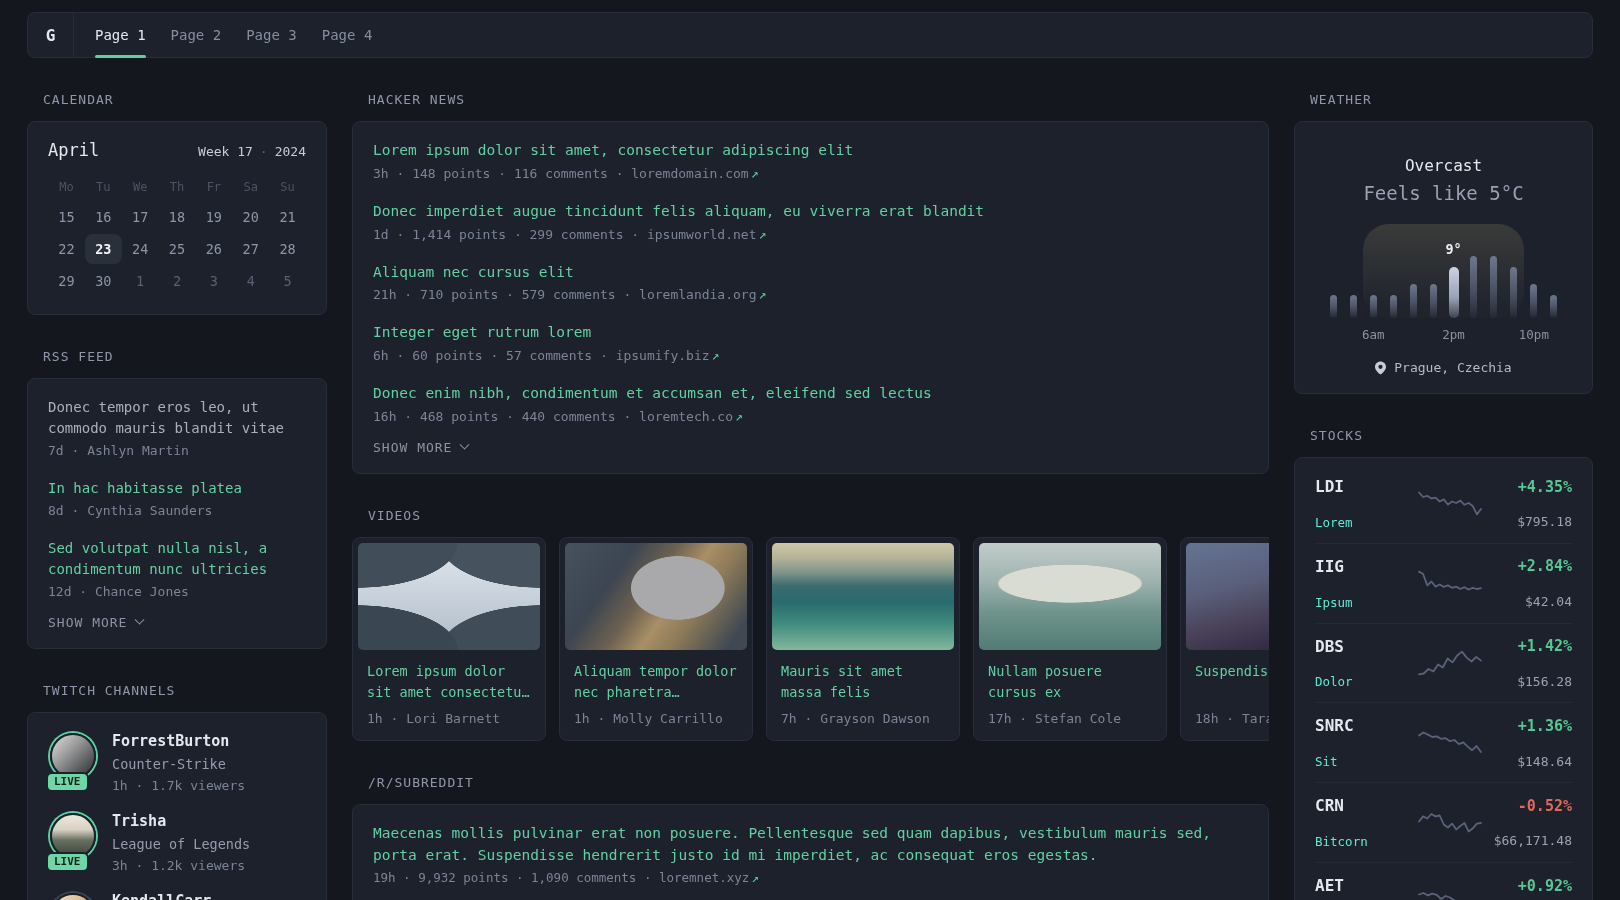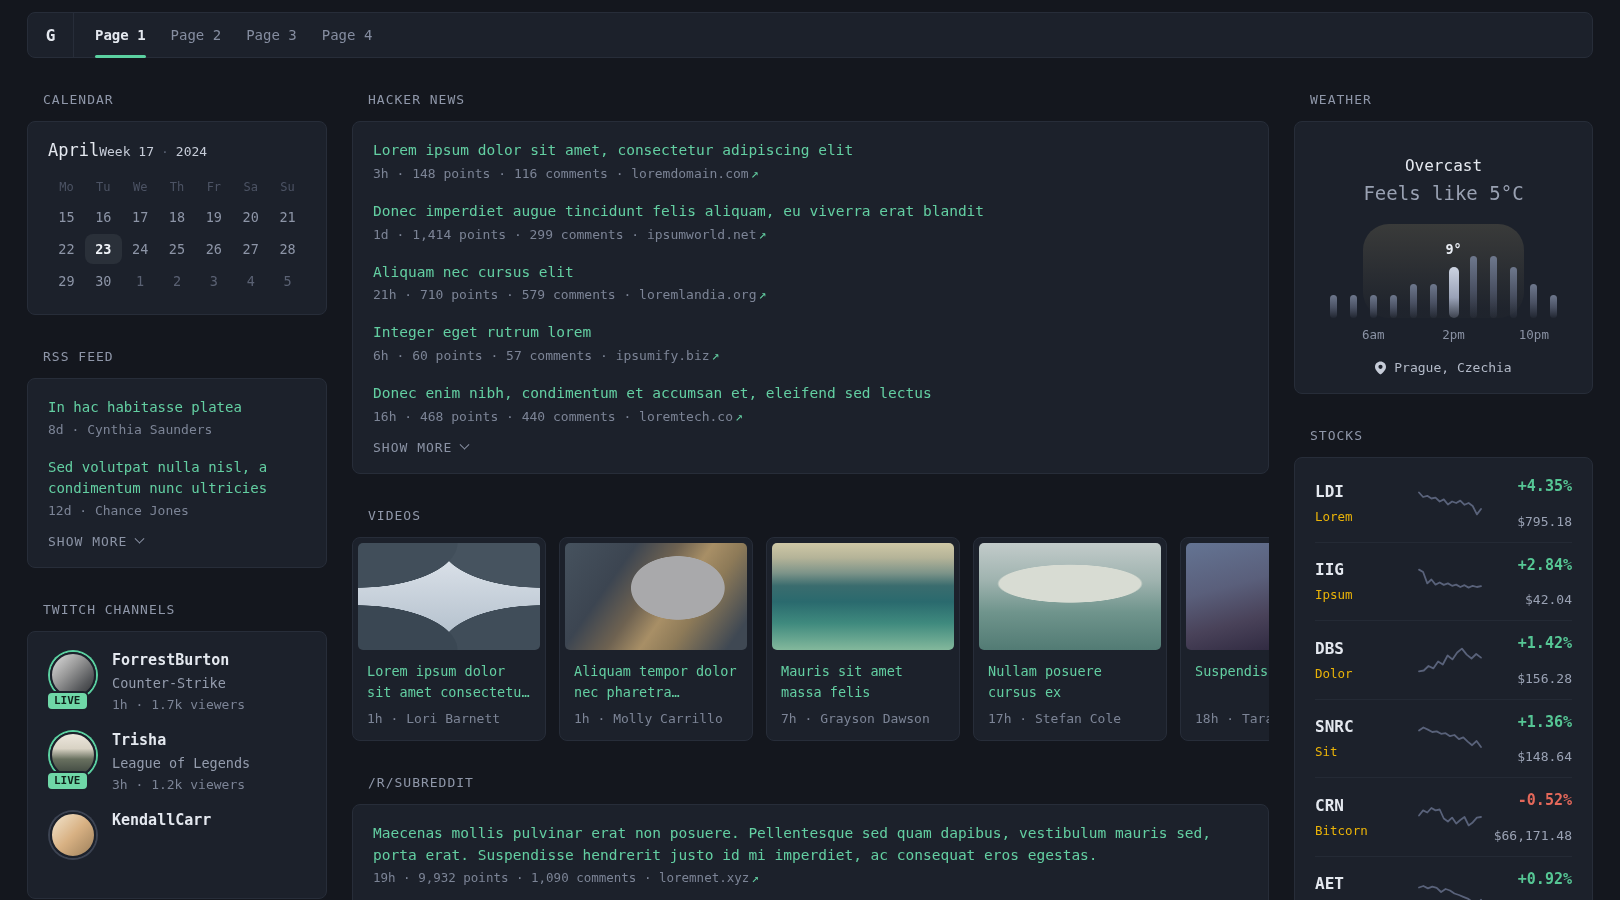--- a/index.html
+++ b/index.html
@@ -17,38 +17,38 @@
   }
   *{box-sizing:border-box;margin:0;padding:0}
   html,body{background:var(--bg)}
   body{width:1620px;height:900px;overflow:hidden;font-family:"DejaVu Sans Mono",monospace;font-size:14px;color:var(--text)}
   [data-interactable="true"]{cursor:pointer}
   
   .navbar{display:flex;align-items:stretch;height:46px;margin:12px 27px 0;background:var(--card);border:1px solid var(--border);border-radius:8px}
   .logo{width:46px;display:flex;align-items:center;justify-content:center;color:var(--bright);font-size:16px;font-weight:bold;border-right:1px solid var(--border)}
   .tabs{display:flex;margin-left:21px}
   .tab{position:relative;display:flex;align-items:center;margin-right:25px;color:#858da0;font-size:14px;text-decoration:none}
-  .tab.active{color:var(--bright);font-weight:bold}
+  .tab.active{color:var(--bright);font-weight:normal}
   .tab.active::after{content:"";position:absolute;left:0;right:0;bottom:-1px;height:3px;border-radius:2px;background:var(--accent)}
   
   .content{display:flex;gap:25px;padding:26px 27px 0}
   .col{display:flex;flex-direction:column;min-width:0}
   .col-left{width:300px;flex:none}
   .col-mid{width:917px;flex:none}
   .col-right{flex:1}
   .widget{margin-bottom:26px}
   .widget-header{font-size:13px;font-weight:normal;letter-spacing:1px;color:#8f97a9;margin:8px 0 14px 16px;text-transform:uppercase}
   .card{background:var(--card);border:1px solid var(--border);border-radius:8px;padding:18px 20px}
   .dot{color:var(--faint);margin:0 7px}
   .item-meta{color:var(--dim);font-size:13px;margin-top:4px;white-space:nowrap;overflow:hidden}
   .arrow{color:var(--green);margin-left:2px}
   .show-more{display:flex;align-items:center;gap:9px;background:none;border:none;color:#8b93a5;font-family:inherit;font-size:13px;letter-spacing:1px;margin-top:2px}
   .chev{width:7px;height:7px;border-right:1.6px solid #8b93a5;border-bottom:1.6px solid #8b93a5;transform:rotate(45deg) translate(-2px,-2px)}
   
-  .cal-top{display:flex;align-items:baseline}
+  .cal-top{display:flex;justify-content:space-between;align-items:baseline}
   .cal-month{color:var(--bright);font-size:17px}
   .cal-week{color:#c6ccd8;font-size:13px;white-space:nowrap}
   .cal-grid{display:grid;grid-template-columns:repeat(7,1fr);text-align:center}
   .cal-dow-row{margin-top:20px}
   .cal-dow{color:#4c5364;font-size:12px}
   .cal-days{margin-top:8px;row-gap:2px}
   .cal-day{color:#8d95a7;font-size:13.5px;padding:7px 0;border-radius:8px}
   .cal-day.selected{background:#2a3039;color:#f0f3f8;font-weight:bold}
   .cal-day.dim{color:var(--faint)}
   
@@ -85,21 +85,21 @@
   .wx-temp{position:absolute;transform:translateX(-50%);color:#e9edf4;font-size:13.5px;font-weight:bold;white-space:nowrap}
   .wx-times{position:relative;height:16px;margin:9px 8px 0;font-size:12.5px;color:#8a92a4}
   .wx-times span{position:absolute;transform:translateX(-50%);white-space:nowrap}
   .wx-loc{display:flex;justify-content:center;align-items:center;gap:8px;margin-top:17px;color:#b3bac8;font-size:13px}
   
   .stocks-card{padding:6px 20px}
   .stock{display:flex;align-items:center;gap:8px;padding:13px 0}
   .stock + .stock{border-top:1px solid #242a35}
   .stock-id{width:94px;flex:none}
   .stock-ticker{color:var(--bright);font-size:16px;font-weight:bold;line-height:1.3}
-  .stock-name{color:#eab308;font-size:12.5px;margin-top:6px}
+  .stock-name{color:#5eead4;font-size:12.5px;margin-top:17px}
   .stock-spark{width:66px;height:36px;flex:none}
   .stock-spark polyline{fill:none;stroke:#59627a;stroke-width:1.8;stroke-linejoin:round;stroke-linecap:round}
   .stock-vals{flex:1;text-align:right;min-width:0}
   .stock-change{color:var(--pos);font-size:15px;font-weight:bold;line-height:1.3}
   .stock-change.down{color:var(--neg)}
   .stock-price{color:#9aa2b4;font-size:13px;margin-top:17px;white-space:nowrap}
 </style>
 </head>
 <body>
 
@@ -161,20 +161,24 @@
               <span class="cal-day dim" data-interactable="false">4</span>
               <span class="cal-day dim" data-interactable="false">5</span>
             </div>
         </div>
       </section>
 
       <section class="widget rss" data-interactable="false">
         <h2 class="widget-header" data-interactable="false">RSS FEED</h2>
         <div class="card" data-interactable="false">
 
+        <article class="feed-item" data-interactable="false">
+              <a class="feed-title muted" data-interactable="true">Donec tempor eros leo, ut commodo mauris blandit vitae</a>
+              <div class="item-meta" data-interactable="false">7d · Ashlyn Martin</div>
+            </article>
             <article class="feed-item" data-interactable="false">
               <a class="feed-title" data-interactable="true">In hac habitasse platea</a>
               <div class="item-meta" data-interactable="false">8d · Cynthia Saunders</div>
             </article>
             <article class="feed-item" data-interactable="false">
               <a class="feed-title" data-interactable="true">Sed volutpat nulla nisl, a condimentum nunc ultricies</a>
               <div class="item-meta" data-interactable="false">12d · Chance Jones</div>
             </article>
             <button class="show-more" data-interactable="true">
               <span data-interactable="false">SHOW MORE</span>

